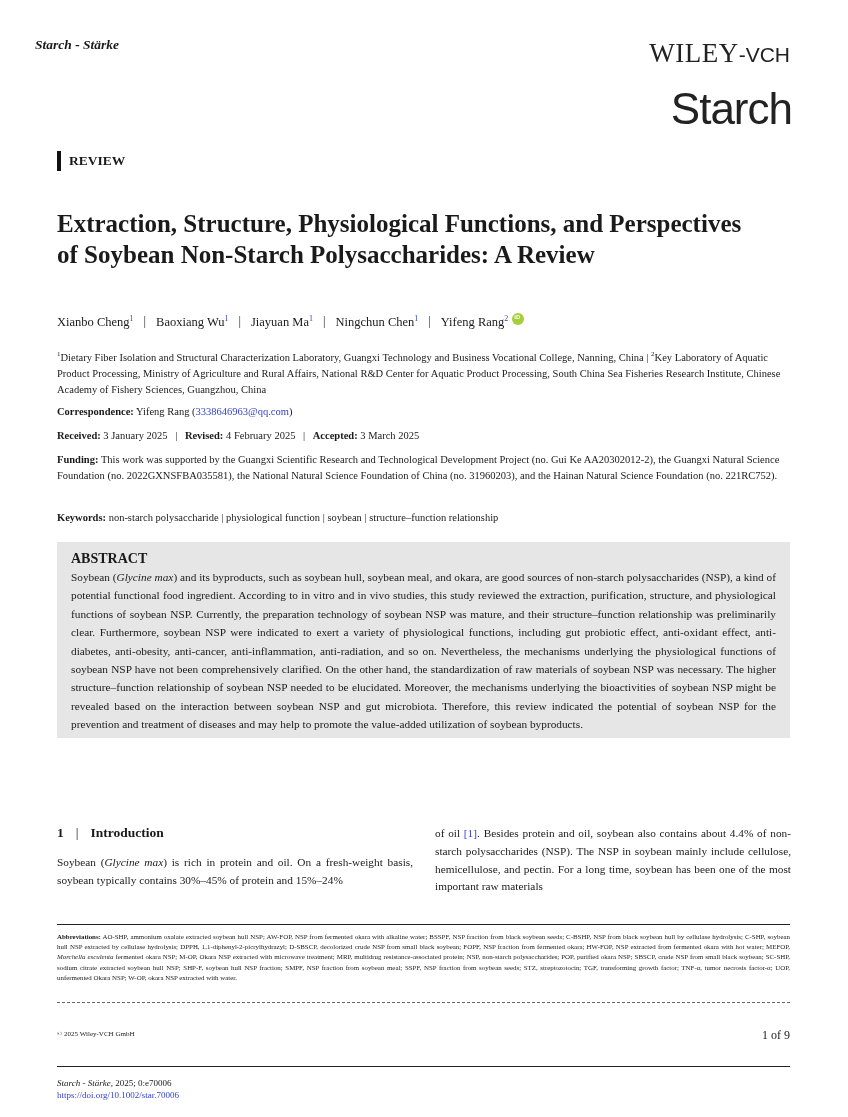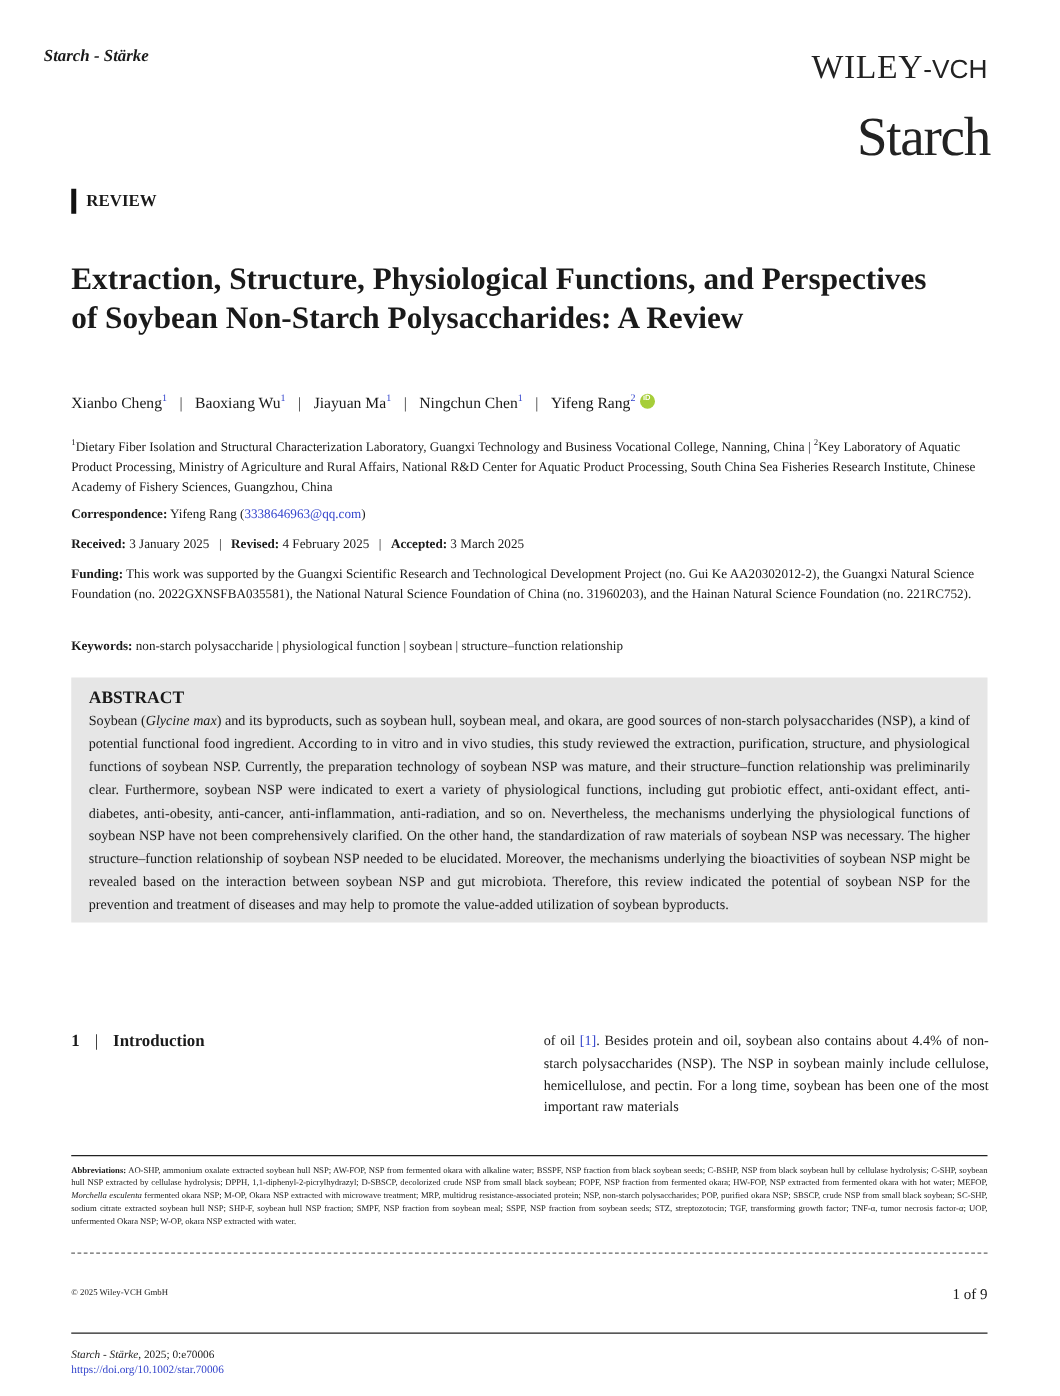--- a/index.html
+++ b/index.html
@@ -2,29 +2,29 @@
 <html><head>
 <meta charset="utf-8">
 <style>
   * { box-sizing: border-box; margin: 0; padding: 0; }
   html, body { width: 848px; height: 1117px; background: #ffffff; }
   body { position: relative; font-family: "Liberation Serif", "DejaVu Serif", serif; color: #1a1a1a; overflow: hidden; }
 
   .journal-name { position: absolute; left: 35px; top: 37px; font-size: 13.5px; font-style: italic; font-weight: bold; }
   .publisher-logo { position: absolute; right: 58px; top: 38px; font-size: 27px; letter-spacing: 0.5px; font-family: "Liberation Serif", serif; color: #222; }
   .publisher-logo .vch { font-family: "Liberation Sans", sans-serif; font-size: 21px; letter-spacing: 0; }
-  .journal-logo { position: absolute; right: 56px; top: 84px; font-size: 44px; font-family: Liberation Serif, serif; color: #222; letter-spacing: -1px; margin-left: 28px; }
+  .journal-logo { position: absolute; right: 56px; top: 84px; font-size: 44px; font-family: Liberation Sans, sans-serif; color: #222; letter-spacing: -1px; margin-left: 28px; }
 
   .article-type { position: absolute; left: 57px; top: 151px; display: flex; align-items: center; }
   .article-type .bar { width: 4px; height: 20px; background: #111; margin-right: 8px; }
   .article-type .label { font-size: 13.5px; font-weight: bold; }
 
   .title { position: absolute; left: 57px; top: 208px; width: 700px; font-size: 25px; font-weight: bold; line-height: 31px; }
 
-  .authors { position: absolute; left: 57px; top: 314px; font-size: 12.5px; display: flex; align-items: center; white-space: nowrap; }
+  .authors { position: absolute; left: 57px; top: 314px; font-size: 12.5px; display: flex; white-space: nowrap; }
   .authors sup { font-size: 8px; color: #3344cc; vertical-align: super; }
   .authors .sep { margin: 0 10px; color: #333; }
   .orcid { display: inline-block; width: 12px; height: 12px; border-radius: 50%; background: #a6ce39; margin-left: 4px; position: relative; top: -1px; }
   .orcid::after { content: "iD"; position: absolute; left: 2px; top: 1px; font-size: 6px; color: #fff; font-family: "Liberation Sans", sans-serif; font-weight: bold; }
 
   .affiliations { position: absolute; left: 57px; top: 346px; width: 735px; font-size: 10.5px; line-height: 16px; }
   .affiliations sup { font-size: 7px; }
 
   .meta-line { position: absolute; left: 57px; font-size: 10.5px; line-height: 16px; width: 735px; }
   .meta-line b { font-weight: bold; }
@@ -109,20 +109,21 @@
   <b>Keywords:</b> <span>non-starch polysaccharide | physiological function | soybean | structure–function relationship</span>
 </div>
 
 <div class="abstract-box">
   <div class="abstract-heading">ABSTRACT</div>
   <p class="abstract-text"><span>Soybean (</span><i>Glycine max</i><span>) and its byproducts, such as soybean hull, soybean meal, and okara, are good sources of non-starch polysaccharides (NSP), a kind of potential functional food ingredient. According to in vitro and in vivo studies, this study reviewed the extraction, purification, structure, and physiological functions of soybean NSP. Currently, the preparation technology of soybean NSP was mature, and their structure–function relationship was preliminarily clear. Furthermore, soybean NSP were indicated to exert a variety of physiological functions, including gut probiotic effect, anti-oxidant effect, anti-diabetes, anti-obesity, anti-cancer, anti-inflammation, anti-radiation, and so on. Nevertheless, the mechanisms underlying the physiological functions of soybean NSP have not been comprehensively clarified. On the other hand, the standardization of raw materials of soybean NSP was necessary. The higher structure–function relationship of soybean NSP needed to be elucidated. Moreover, the mechanisms underlying the bioactivities of soybean NSP might be revealed based on the interaction between soybean NSP and gut microbiota. Therefore, this review indicated the potential of soybean NSP for the prevention and treatment of diseases and may help to promote the value-added utilization of soybean byproducts.</span></p>
 </div>
 
 <div class="col-left">
   <h2 class="section-heading"><span>1</span><span class="pipe">|</span><span>Introduction</span></h2>
+  <p class="body-text"><span>Soybean (</span><i>Glycine max</i><span>) is rich in protein and oil. On a fresh-weight basis, soybean typically contains 30%–45% of protein and 15%–24%</span></p>
 </div>
 
 <div class="col-right">
   <p class="body-text"><span>of oil </span><span class="cite">[1]</span><span>. Besides protein and oil, soybean also contains about 4.4% of non-starch polysaccharides (NSP). The NSP in soybean mainly include cellulose, hemicellulose, and pectin. For a long time, soybean has been one of the most important raw materials</span></p>
 </div>
 
 <div class="footnote-rule"></div>
 <div class="abbreviations">
   <b>Abbreviations:</b><span> AO-SHP, ammonium oxalate extracted soybean hull NSP; AW-FOP, NSP from fermented okara with alkaline water; BSSPF, NSP fraction from black soybean seeds; C-BSHP, NSP from black soybean hull by cellulase hydrolysis; C-SHP, soybean hull NSP extracted by cellulase hydrolysis; DPPH, 1,1-diphenyl-2-picrylhydrazyl; D-SBSCP, decolorized crude NSP from small black soybean; FOPF, NSP fraction from fermented okara; HW-FOP, NSP extracted from fermented okara with hot water; MEFOP, </span><i>Morchella esculenta</i><span> fermented okara NSP; M-OP, Okara NSP extracted with microwave treatment; MRP, multidrug resistance-associated protein; NSP, non-starch polysaccharides; POP, purified okara NSP; SBSCP, crude NSP from small black soybean; SC-SHP, sodium citrate extracted soybean hull NSP; SHP-F, soybean hull NSP fraction; SMPF, NSP fraction from soybean meal; SSPF, NSP fraction from soybean seeds; STZ, streptozotocin; TGF, transforming growth factor; TNF-α, tumor necrosis factor-α; UOP, unfermented Okara NSP; W-OP, okara NSP extracted with water.</span>
 </div>

